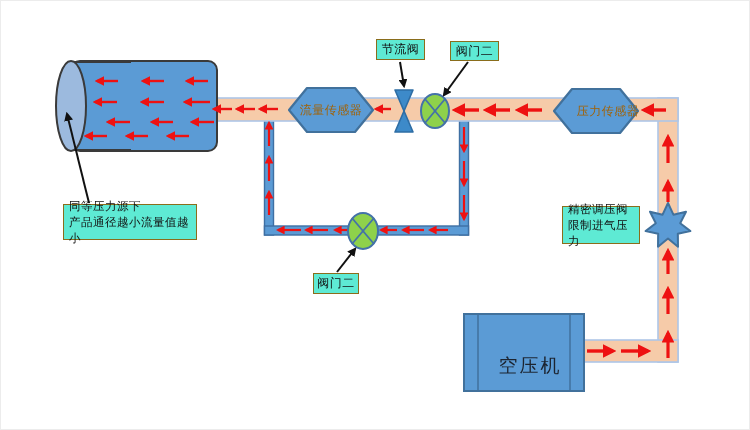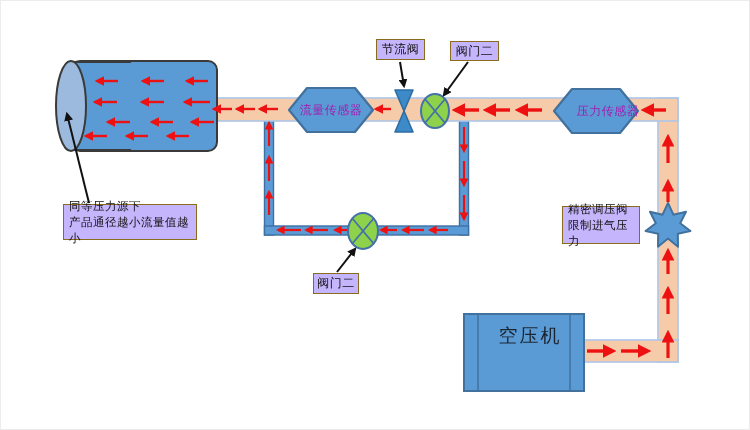--- a/index.html
+++ b/index.html
@@ -5,28 +5,28 @@
   html,body{margin:0;padding:0;background:#fff;}
   .canvas{
     position:relative;width:750px;height:430px;background:#ffffff;
     border:1px solid #ececec;box-sizing:border-box;overflow:hidden;
     font-family:"DejaVu Sans","Liberation Sans",sans-serif;
   }
   svg.diagram{position:absolute;left:0;top:0;z-index:1;}
   .txt{position:absolute;z-index:2;color:#111;}
   .hex-label{
     display:flex;align-items:center;justify-content:center;
-    font-size:12px;font-weight:500;color:#a21caf;letter-spacing:0.5px;
+    font-size:12px;font-weight:500;color:#a16207;letter-spacing:0.5px;
   }
   .compressor-label{
     display:flex;align-items:center;justify-content:center;
     font-size:19px;color:#1c2430;letter-spacing:2px;
   }
   .callout{
-    position:absolute;z-index:3;background:#c4b5fd;border:1.4px solid #8a6d1c;
+    position:absolute;z-index:3;background:#5eead4;border:1.4px solid #8a6d1c;
     box-sizing:border-box;color:#111;
     display:flex;align-items:center;justify-content:center;
     font-size:12px;letter-spacing:0.5px;
   }
   .callout.multiline{
     flex-direction:column;align-items:flex-start;justify-content:center;
     font-size:11.5px;line-height:16px;padding:2px 5px;
   }
 </style>
 </head>
@@ -155,21 +155,21 @@
       <line x1="399" y1="61" x2="403" y2="85" marker-end="url(#blackhead)"></line>
       <line x1="467" y1="61" x2="443" y2="94" marker-end="url(#blackhead)"></line>
       <line x1="336" y1="271" x2="354" y2="248" marker-end="url(#blackhead)"></line>
     </g>
   </svg>
 
   <div class="txt hex-label" style="left:288px;top:87px;width:84px;height:44px;">流量传感器</div>
 
   <div class="txt hex-label" style="left:565px;top:88px;width:84px;height:44px;">压力传感器</div>
 
-  <div class="txt compressor-label" style="left:463px;top:296px;width:132px;height:77px;">空压机</div>
+  <div class="txt compressor-label" style="left:463px;top:326px;width:132px;height:77px;">空压机</div>
 
   <div class="callout" style="left:375px;top:38px;width:49px;height:21px;">节流阀</div>
 
   <div class="callout" style="left:449px;top:40px;width:49px;height:20px;">阀门二</div>
 
   <div class="callout" style="left:312px;top:272px;width:46px;height:21px;">阀门二</div>
 
   <div class="callout multiline" style="left:561px;top:205px;width:78px;height:38px;">
     <span>精密调压阀</span>
     <span>限制进气压力</span>

